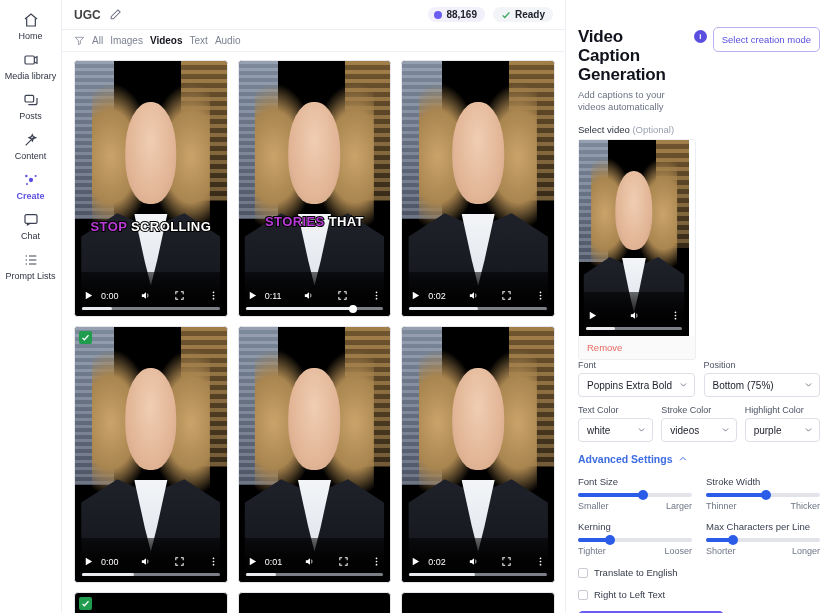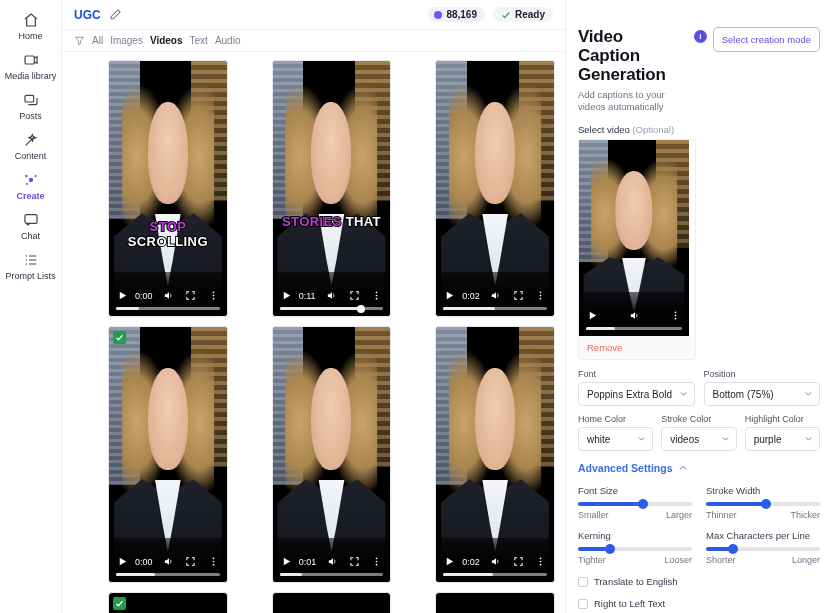--- a/index.html
+++ b/index.html
@@ -33,21 +33,21 @@
   .nav-item.active .nav-label { color: #5b4fe0; font-weight: bold; }
 
   
   .center { flex: 1 1 auto; display: flex; flex-direction: column; border-right: 1px solid #eceef3; min-width: 0; }
   .topbar {
     height: 30px; flex: 0 0 30px;
     border-bottom: 1px solid #eceef3;
     display: flex; align-items: center; padding: 0 12px;
     gap: 8px;
   }
-  .proj-title { font-size: 12px; font-weight: bold; color: #1d4ed8; }
+  .proj-title { font-size: 12px; font-weight: bold; color: #404040; }
   .pencil-btn { width: 13px; height: 13px; color: #6b7182; cursor: pointer; display: block; }
   .pencil-btn svg { width: 13px; height: 13px; display: block; }
   .topbar-spacer { flex: 1 1 auto; }
   .credits-pill {
     display: flex; align-items: center; gap: 4px;
     background: #f1f0fb; border-radius: 10px;
     padding: 2px 8px 2px 6px; font-size: 10px; font-weight: bold; color: #20232e;
     cursor: pointer;
   }
   .credits-dot { width: 8px; height: 8px; border-radius: 50%; background: #6a5cf0; display:block; }
@@ -71,21 +71,21 @@
   .f-tab.active { color: #14161f; font-weight: bold; }
 
   .gallery {
     flex: 1 1 auto; overflow: hidden;
     padding: 8px 10px 0 12px;
     display: grid; grid-template-columns: repeat(3, 1fr);
     gap: 9px 10px; align-content: start;
   }
   .vcard {
     position: relative; border: 1px solid #e6e8ee; border-radius: 4px;
-    overflow: hidden; background: #000; height: 257px; cursor: pointer; margin-left: 34px;
+    overflow: hidden; background: #000; height: 257px; cursor: pointer;
   }
   .vcard.short { height: 40px; }
 
   
   .scene-street {
     background:
       radial-gradient(ellipse 40% 52% at 50% 40%, #e9c3a8 0%, #dbae93 42%, rgba(219,174,147,0) 66%),
       radial-gradient(ellipse 58% 40% at 50% 80%, #14161d 0%, #1b1d25 48%, rgba(27,29,37,0) 75%),
       linear-gradient(180deg, #7d6a55 0%, #5e5242 28%, #3a3630 58%, #17181d 100%);
   }
@@ -188,21 +188,21 @@
     font-size:9.5px; padding:6px 8px; cursor:pointer; white-space:nowrap;
     font-family: inherit;
   }
   .sec-label { font-size:9.5px; color:#2a2f3d; margin: 11px 0 4px; }
   .sec-label .opt { color:#99a0b0; }
 
   .vid-box { width:118px; border:1px solid #eceef2; border-radius:3px; overflow:hidden; }
   .vid-prev { position:relative; width:110px; height:196px; background:#000; overflow:hidden; }
   .remove-link { display:block; padding:6px 8px; font-size:9.5px; color:#e8685f; background:#fafafa; cursor:pointer; }
 
-  .row2 { display:flex; gap:9px; margin-top:9px; }
+  .row2 { display:flex; gap:9px; }
   .row3 { display:flex; gap:8px; margin-top:8px; }
   .fld { flex:1 1 0; min-width:0; }
   .fld-lab { font-size:9px; color:#4b5263; margin-bottom:3px; }
   .sel {
     position:relative; border:1px solid #dcdfe6; border-radius:4px; height:24px;
     display:flex; align-items:center; padding: 0 18px 0 8px;
     font-size:10px; color:#20242f; background:#fff; cursor:pointer;
     white-space:nowrap; overflow:hidden;
   }
   .sel .chev { position:absolute; right:6px; top:50%; transform:translateY(-50%); color:#6b7182; width:9px; height:9px; }
@@ -691,21 +691,21 @@
               <svg viewBox="0 0 24 24" fill="none" stroke="currentColor" stroke-width="2.4">
                 <path d="M5 8l7 7 7-7"></path>
               </svg>
             </span>
         </div>
       </div>
     </div>
 
     <div class="row3">
       <div class="fld">
-        <div class="fld-lab">Home Color</div>
+        <div class="fld-lab">Text Color</div>
         <div class="sel">
           <span>white</span>
           <span class="chev">
               <svg viewBox="0 0 24 24" fill="none" stroke="currentColor" stroke-width="2.4">
                 <path d="M5 8l7 7 7-7"></path>
               </svg>
             </span>
         </div>
       </div>
       <div class="fld">

